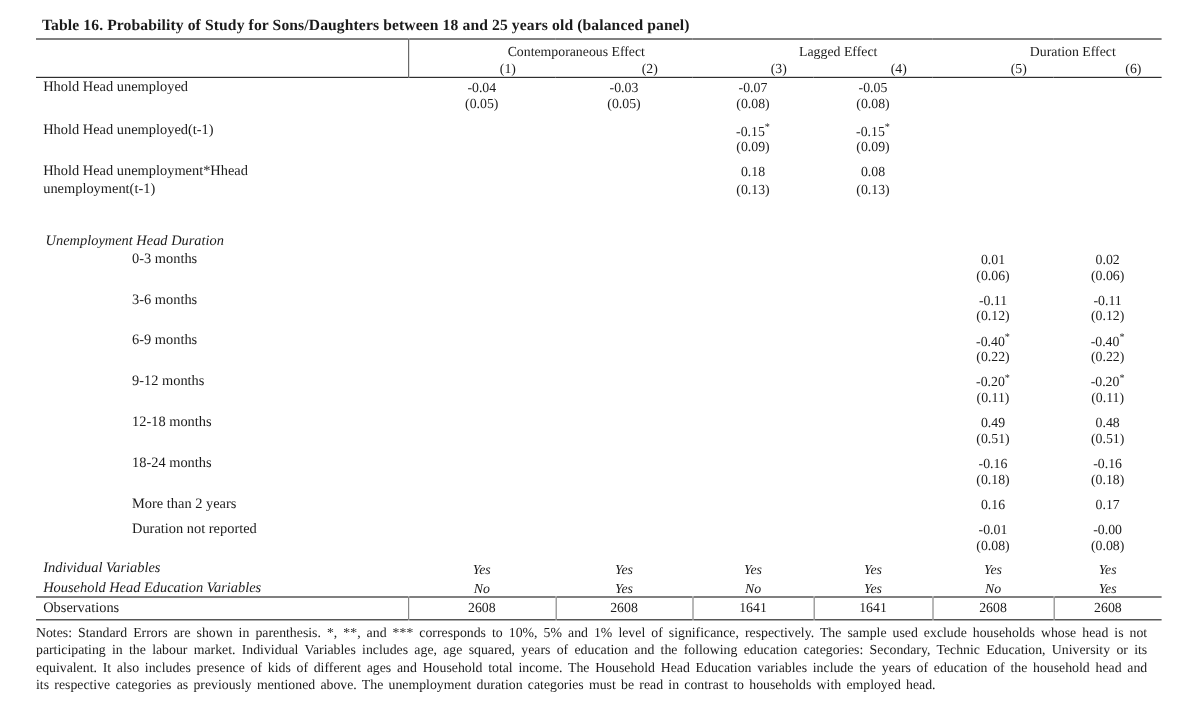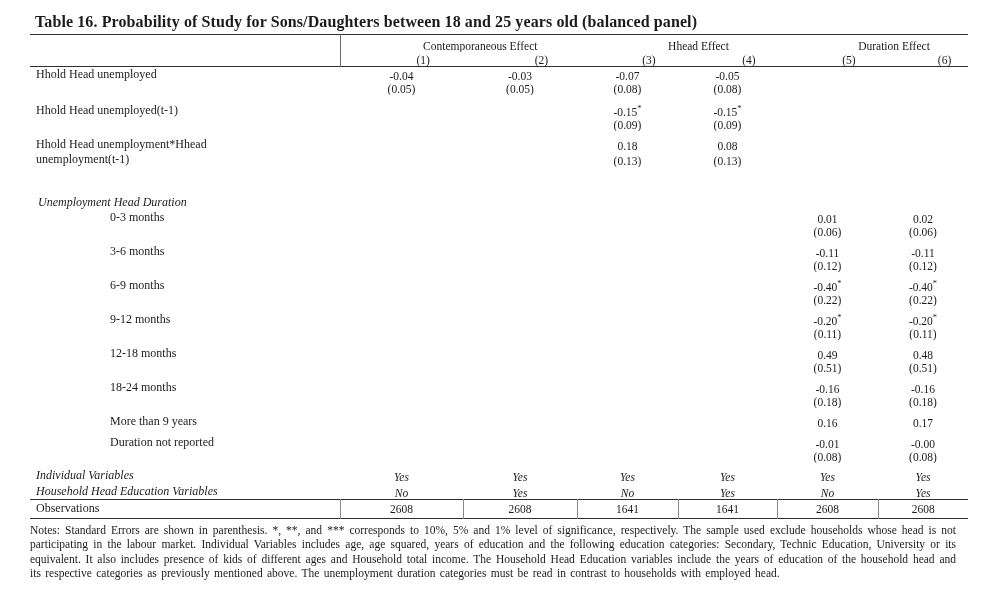--- a/index.html
+++ b/index.html
@@ -2,21 +2,21 @@
 <html><head>
 <meta charset="utf-8">
 <style>
   html,body { margin:0; padding:0; background:#ffffff; }
   .page {
     width:983px; height:597px; background:#ffffff; overflow:hidden;
     font-family:"Liberation Serif","DejaVu Serif",serif; color:#1b1b1b;
     position:relative; box-sizing:border-box;
   }
   .title {
-    font-weight:bold; font-size:16px; letter-spacing:.1px;
+    font-weight:bold; font-size:13px; letter-spacing:.1px;
     padding:13px 0 3px 35px;
   }
   table.reg {
     border-collapse:collapse; table-layout:fixed;
     margin-left:30px; width:938px;
     border-top:1.5px solid #2e2e2e;
   }
   td { padding:0; vertical-align:bottom; overflow:hidden; white-space:nowrap; }
   thead td { font-size:12px; text-align:center;padding-left:43px; }
   tr.grp-row { height:17px; }
@@ -55,21 +55,21 @@
       <col style="width:114px">
       <col style="width:101px">
       <col style="width:99px">
       <col style="width:101px">
       <col style="width:90px">
     </colgroup>
     <thead>
         <tr class="grp-row">
           <td class="lbl"></td>
           <td class="val tick" colspan="2">Contemporaneous Effect</td>
-          <td class="val" colspan="2">Hhead Effect</td>
+          <td class="val" colspan="2">Lagged Effect</td>
           <td class="val" colspan="2">Duration Effect</td>
         </tr>
         <tr class="num-row">
           <td class="lbl"></td>
           <td class="val tick">(1)</td>
           <td class="val">(2)</td>
           <td class="val">(3)</td>
           <td class="val">(4)</td>
           <td class="val">(5)</td>
           <td class="val">(6)</td>
@@ -262,21 +262,21 @@
           <td class="val"></td>
           <td class="val"></td>
           <td class="val"></td>
           <td class="val">(0.18)</td>
           <td class="val">(0.18)</td>
         </tr>
         <tr class="spacer">
           <td colspan="7" style="height: 6px;"></td>
         </tr>
         <tr class="line-v">
-          <td class="lbl ind">More than 9 years</td>
+          <td class="lbl ind">More than 2 years</td>
           <td class="val"></td>
           <td class="val"></td>
           <td class="val"></td>
           <td class="val"></td>
           <td class="val">0.16</td>
           <td class="val">0.17</td>
         </tr>
         <tr class="spacer">
           <td colspan="7" style="height: 6px;"></td>
         </tr>

